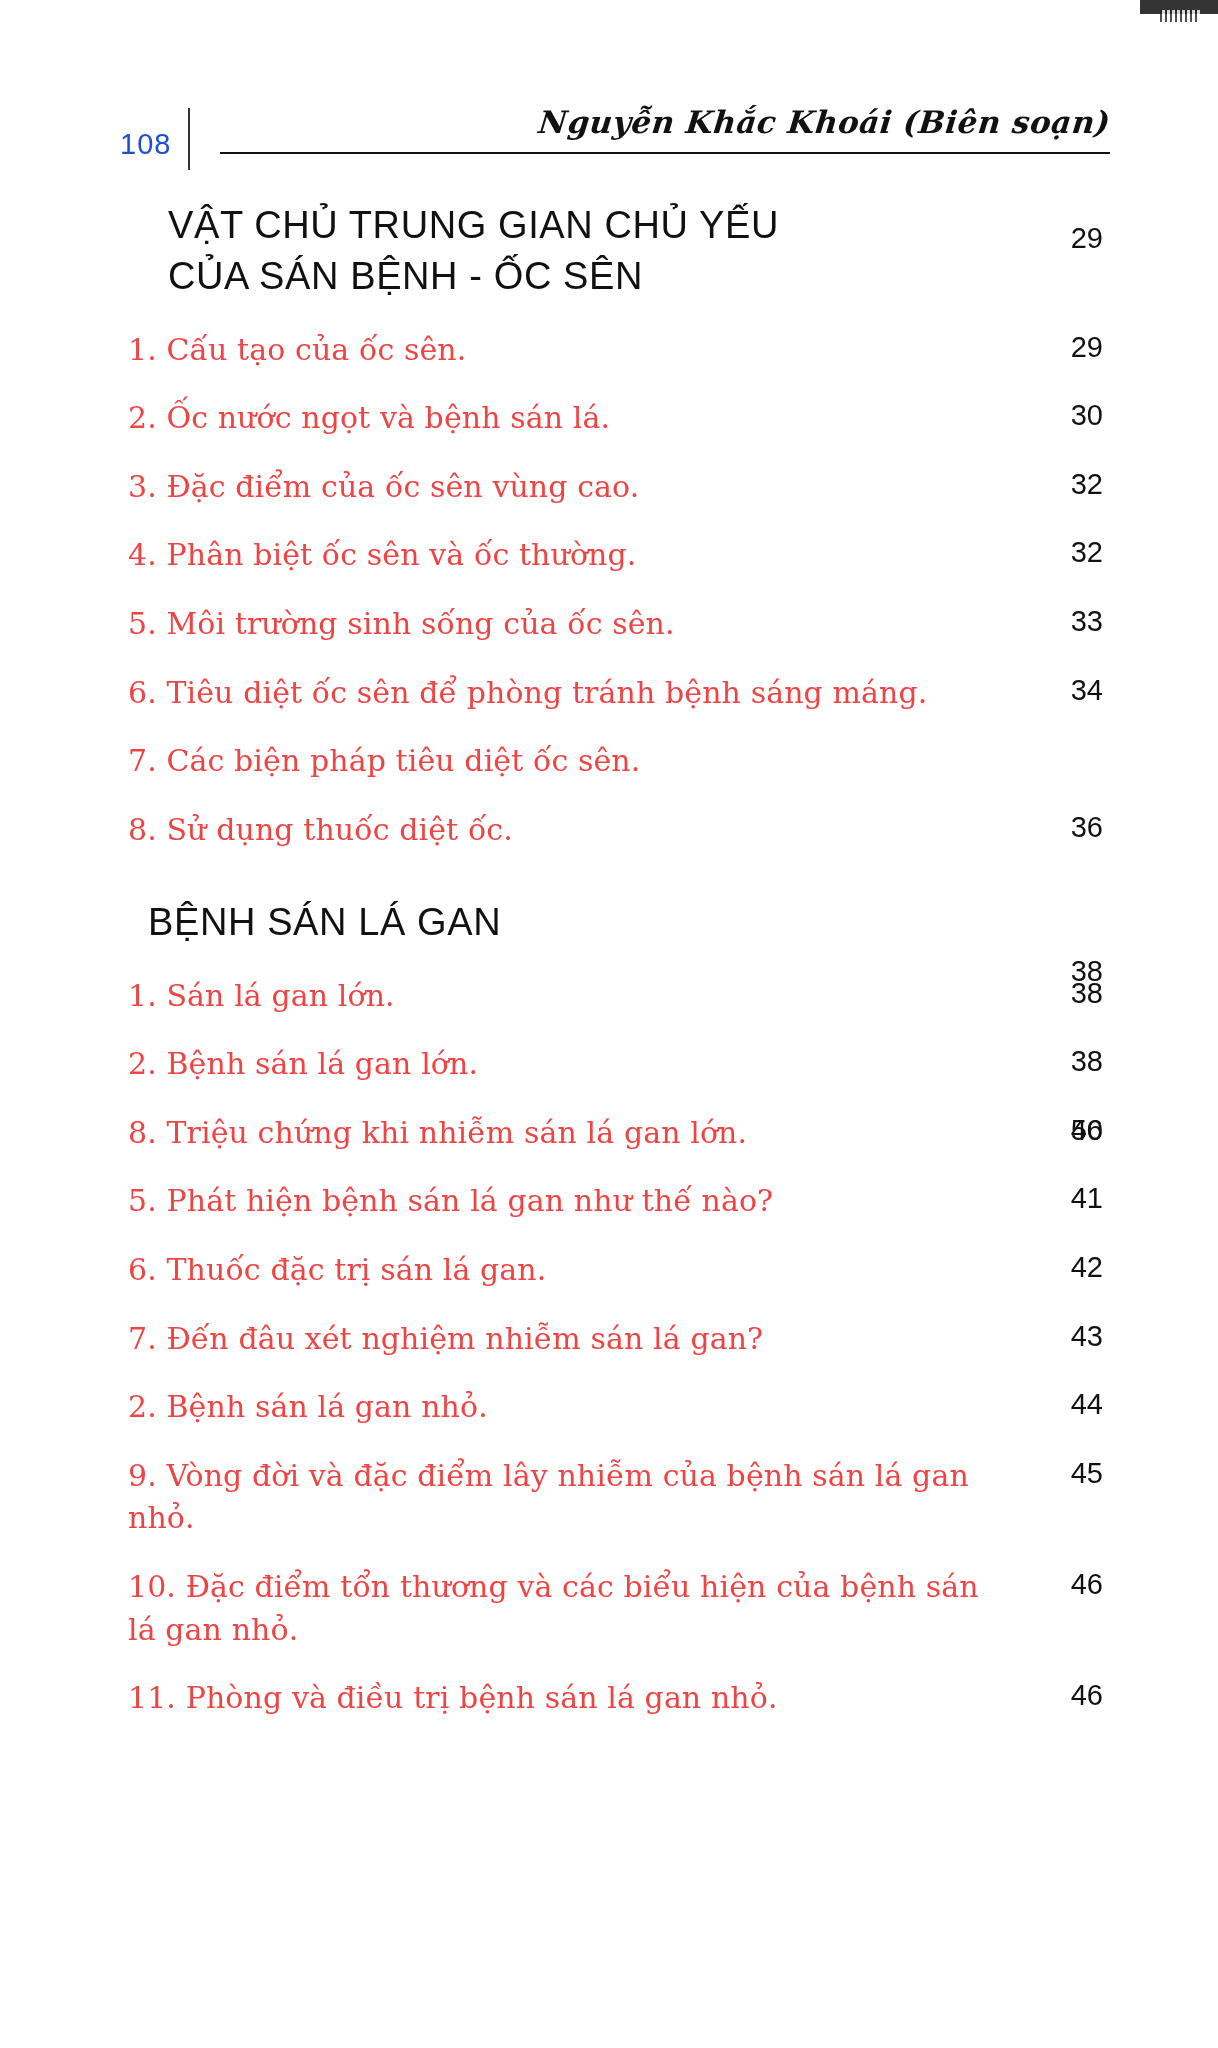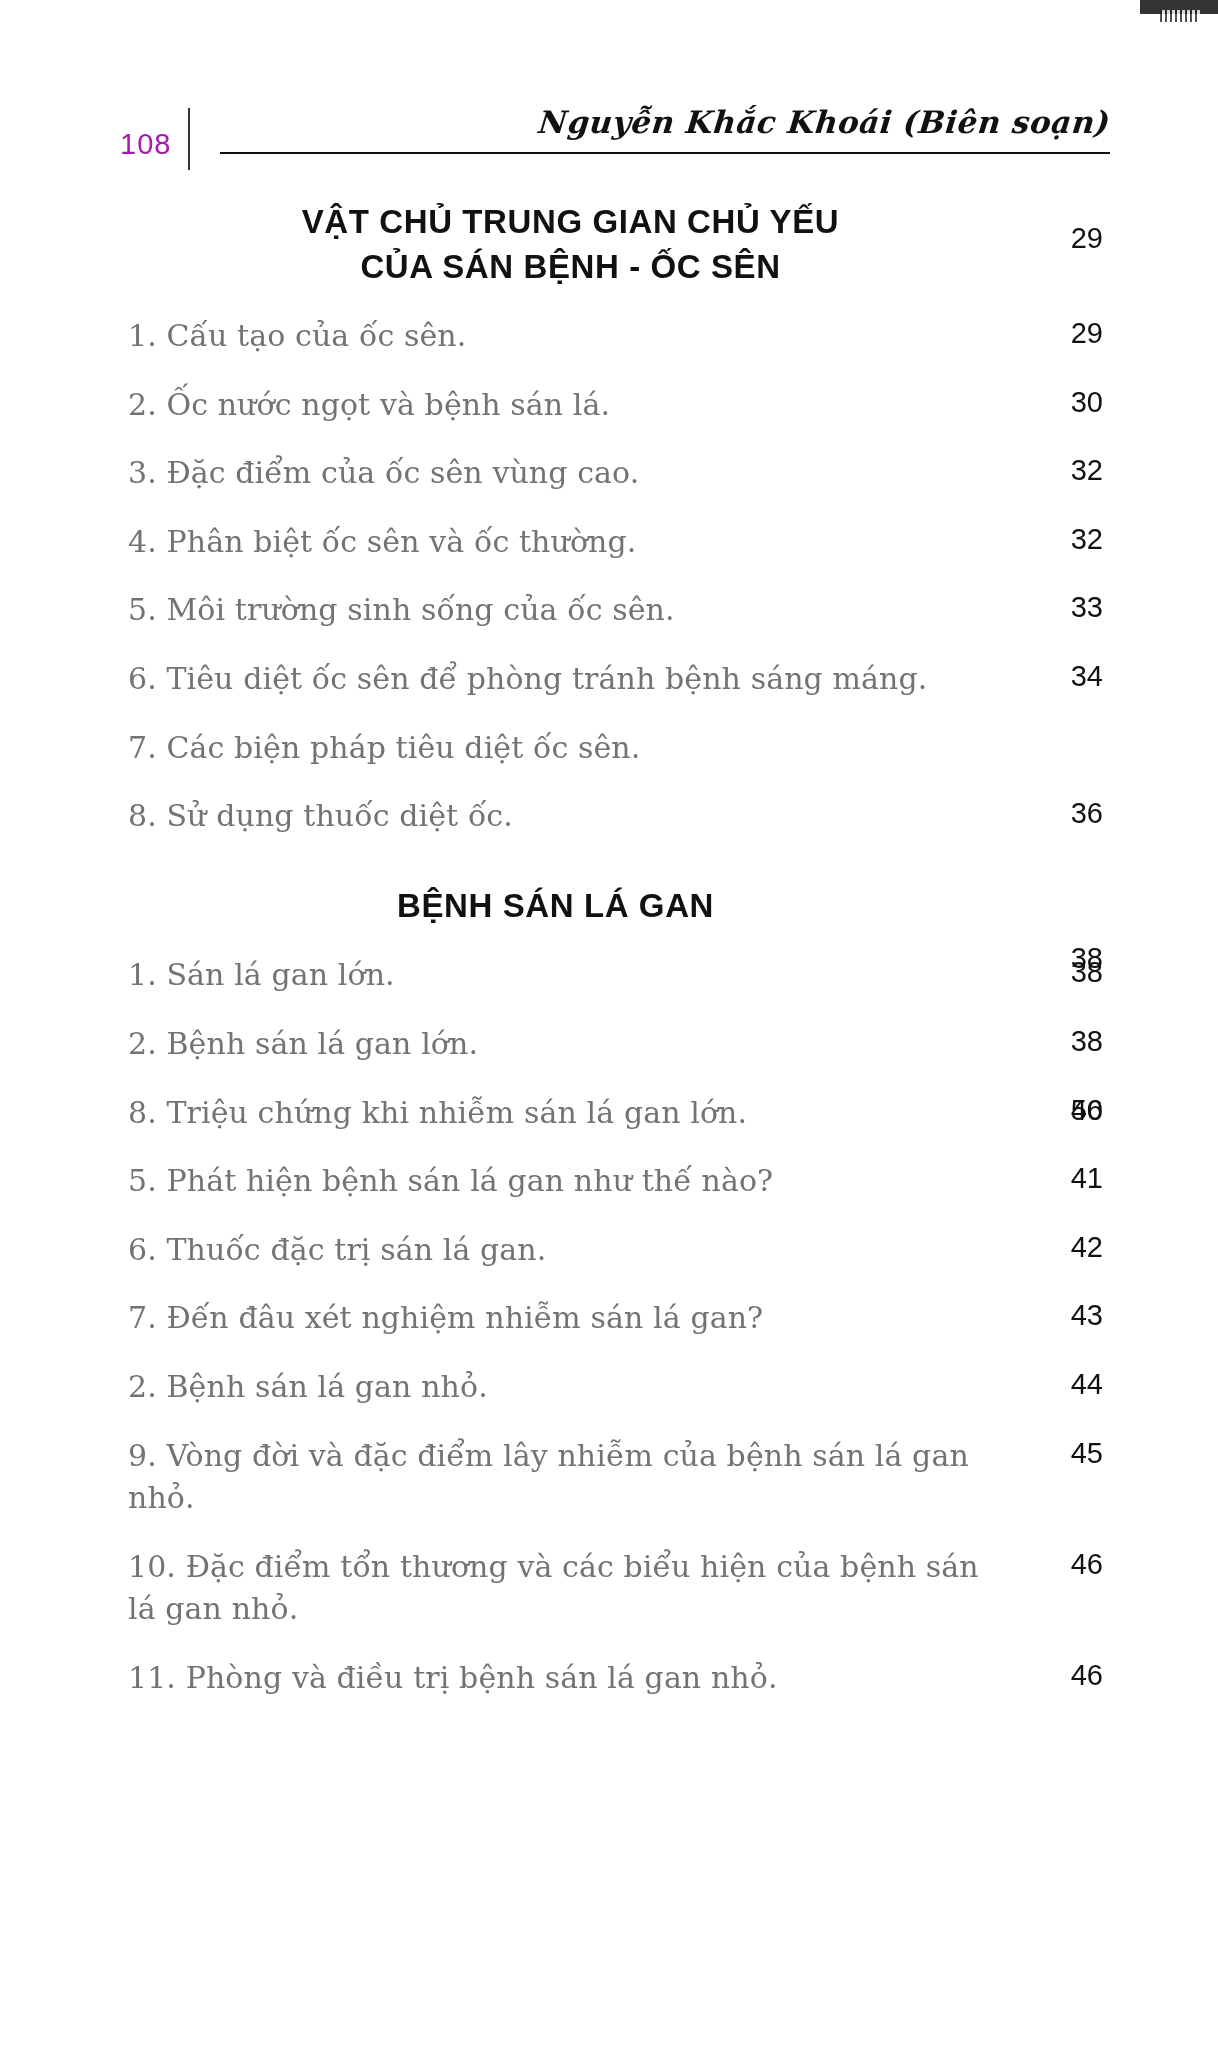--- a/index.html
+++ b/index.html
@@ -52,21 +52,21 @@
     width: 990px;
     height: 70px;
   }
   .folio {
     position: absolute;
     left: 0;
     top: 18px;
     font-family: "Liberation Sans", sans-serif;
     font-size: 29px;
     letter-spacing: 1px;
-    color: #a21caf;
+    color: #1d4ed8;
   }
   .folio-rule {
     position: absolute;
     left: 68px;
     top: -2px;
     width: 2px;
     height: 62px;
     background: #111;
     opacity: .85;
   }
@@ -94,24 +94,24 @@
 
   
   .content {
     position: absolute;
     top: 200px;
     left: 128px;
     width: 975px;
   }
 
   .section-title {
-    text-align: center;
-    font-family: "Liberation Sans", sans-serif;
-    font-weight: 700;
-    font-size: 33px;
+    text-align: left;
+    font-family: "Liberation Sans", sans-serif;
+    font-weight: 400;
+    font-size: 38px;
     line-height: 1.35;
     letter-spacing: .6px;
     color: #111;
     margin: 0;
     padding: 0 130px 0 40px;
   }
   .section-title.second {
     margin-top: 46px;
     padding: 0 140px 0 20px;
   }
@@ -119,21 +119,21 @@
   .row {
     position: relative;
     display: block;
     margin-top: 26px;
     padding-right: 105px;
   }
   .row .text {
     font-family: "DejaVu Serif", serif;
     font-size: 30px;
     line-height: 1.42;
-    color: #737373;
+    color: #ef4444;
     display: block;
     letter-spacing: .1px;
   }
   .row .page-no {
     position: absolute;
     right: 0;
     top: 2px;
     font-family: "Liberation Sans", sans-serif;
     font-size: 29px;
     color: #111;

